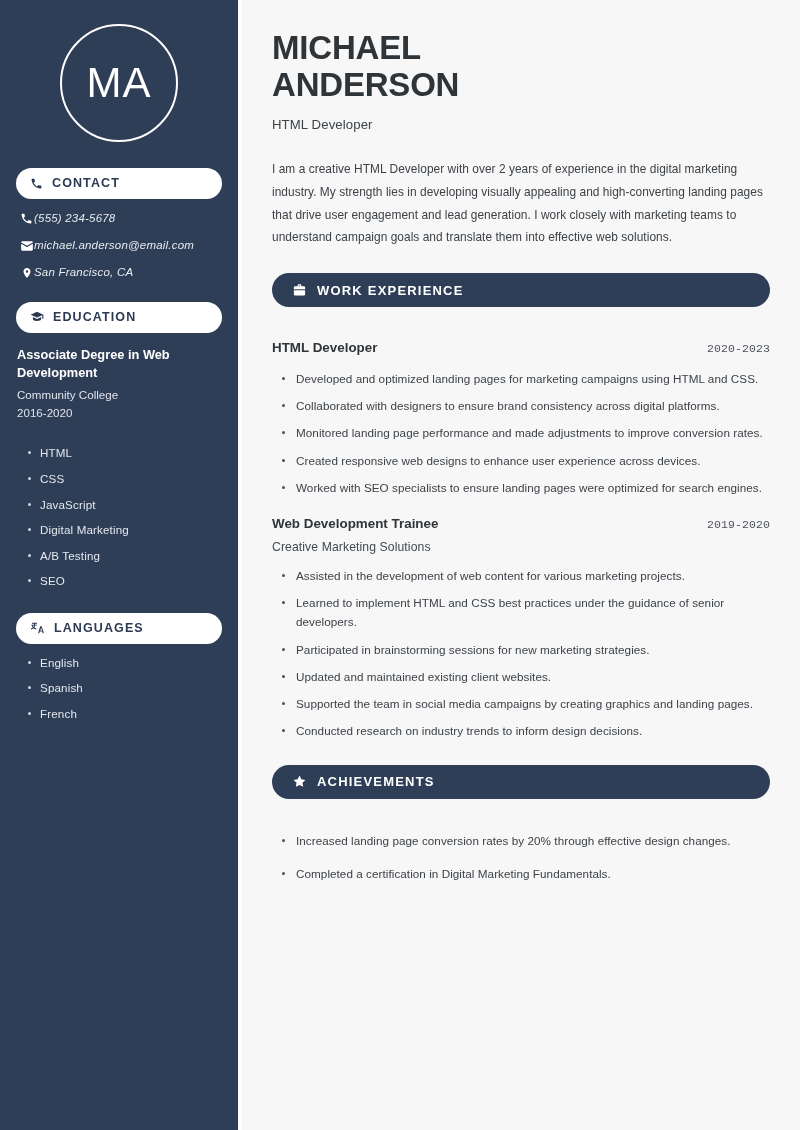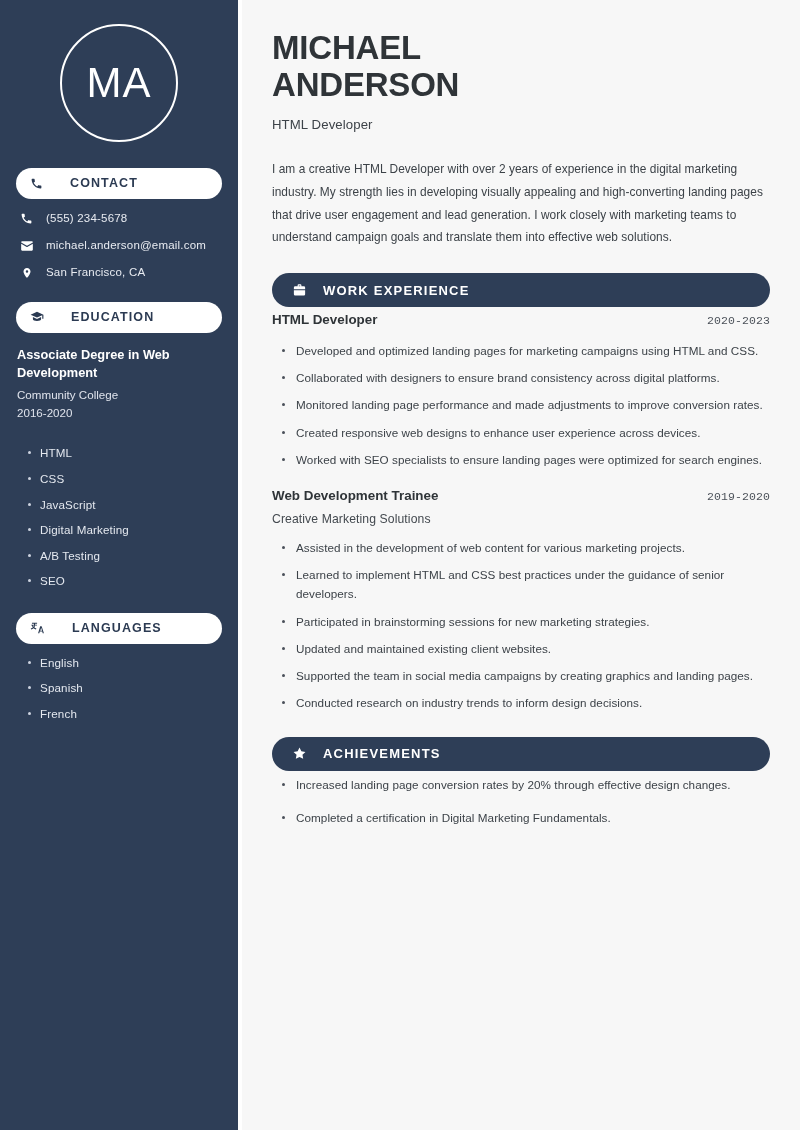--- a/index.html
+++ b/index.html
@@ -56,40 +56,40 @@
   }
 
   .pill {
     background: #ffffff;
     color: #2b3a52;
     border-radius: 999px;
     height: 31px;
     display: flex;
     align-items: center;
     padding: 0 14px;
-    gap: 27px;
+    gap: 9px;
     margin-top: 4px;
     margin-bottom: 13px;
   }
   .pill-label {
     font-size: 12.5px;
     font-weight: 700;
     letter-spacing: 1.1px;
     text-transform: uppercase;
     line-height: 1;
   }
   .pill .icon svg { display: block; }
 
   .contact-list { margin-bottom: 22px; }
   .contact-row {
     display: flex;
     align-items: center;
-    gap: 12px;
     margin: 0 0 13px 3px;
     color: #e9ecf2;
+    font-style: italic;
   }
   .contact-row .icon { width: 15px; display: flex; justify-content: center; flex: 0 0 15px; }
   .contact-text {
     font-size: 11.5px;
     letter-spacing: 0.2px;
     color: #e8ebf1;
     line-height: 1.2;
   }
 
   .edu-block { margin-bottom: 26px; margin-left: 1px; }
@@ -165,24 +165,24 @@
     letter-spacing: 0.05px;
   }
 
   .band {
     background: #2e3e57;
     color: #ffffff;
     border-radius: 999px;
     height: 34px;
     display: flex;
     align-items: center;
-    gap: 16px;
+    gap: 10px;
     padding: 0 20px;
     margin-top: 24px;
-    margin-bottom: 4px;
+    margin-bottom: 32px;
   }
   .band-label {
     font-size: 13px;
     font-weight: 700;
     letter-spacing: 1.2px;
     text-transform: uppercase;
     line-height: 1;
   }
   .band .icon svg { display: block; }
 

